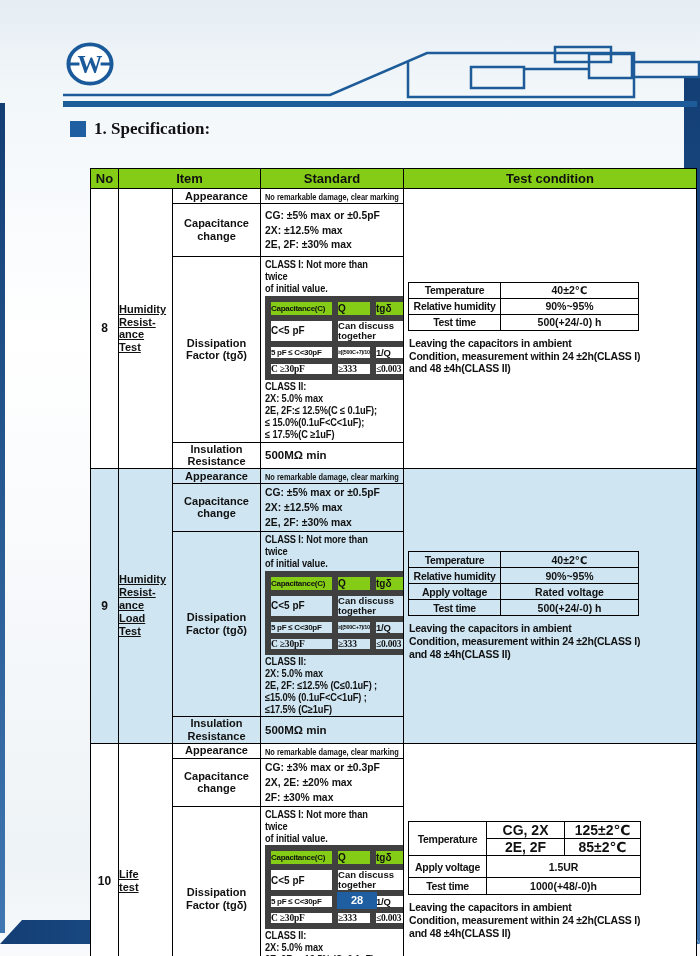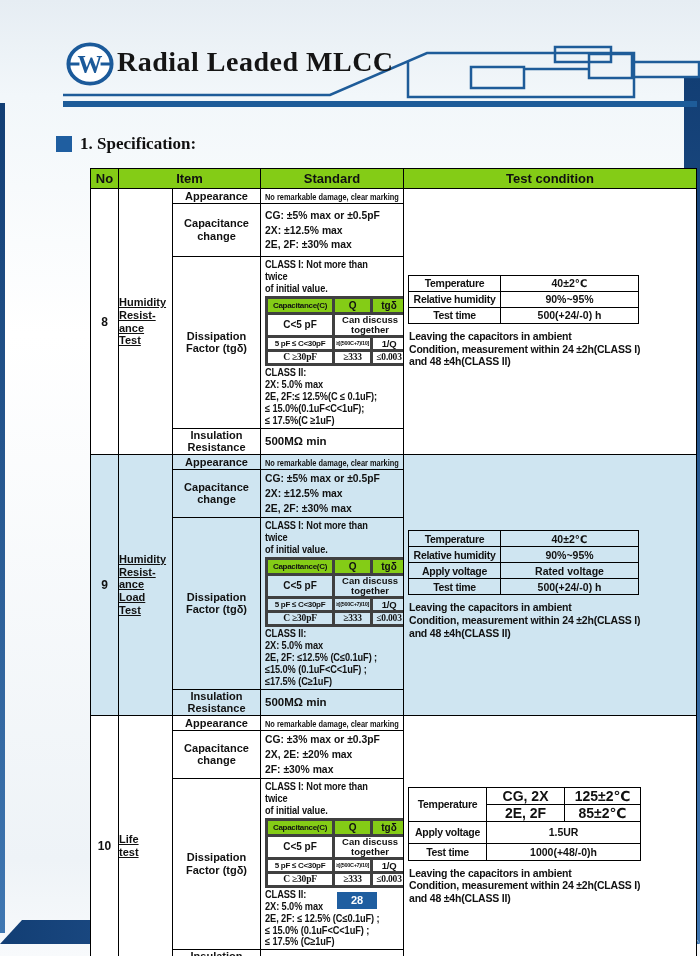--- a/index.html
+++ b/index.html
@@ -3,40 +3,40 @@
 <meta charset="utf-8">
 <style>
   html,body { margin:0; padding:0; background:#fff; }
   .page { position:relative; width:700px; height:956px; overflow:hidden;
           background:linear-gradient(180deg,#e6edf3 0%,#f2f7fa 10%,#ffffff 35%,#eef3f7 90%,#f8fafc 100%);
           font-family:"Liberation Sans","DejaVu Sans",sans-serif; color:#111; }
   svg.frame, svg.deco { position:absolute; left:0; top:0; }
   .logo { position:absolute; left:66px; top:41px; }
   .title { position:absolute; left:117px; top:46px; font-family:"Liberation Serif","DejaVu Serif",serif;
            font-weight:bold; font-size:28px; letter-spacing:0.5px; color:#151515; }
-  .section { position:absolute; left:56px; top:119px; display:flex; align-items:center; gap:8px;margin-top:15px; }
+  .section { position:absolute; left:70px; top:119px; display:flex; align-items:center; gap:8px; }
   .sq { width:16px; height:16px; background:#1f5ea0; }
   .section .txt { font-family:"Liberation Serif","DejaVu Serif",serif; font-weight:bold; font-size:17px; }
 
   table.spec { position:absolute; left:90px; top:168px; width:606px; border-collapse:collapse;
                table-layout:fixed; background:#fff; }
   .spec th, .spec td { border:1px solid #000; padding:0; vertical-align:middle; overflow:hidden; }
   .spec th { font-size:13px; font-weight:bold; height:19px; background:#84cc16; }
   td.no   { text-align:center; font-size:12px; font-weight:bold; }
   td.item { text-align:left; font-size:11px; font-weight:bold; line-height:1.18; white-space:pre-line;text-decoration:underline; }
   td.sub  { text-align:center; font-size:11px; font-weight:bold; line-height:1.15; padding:0 5px; }
   td.std  { text-align:left; font-size:11.5px; font-weight:bold; padding:1px 2px 1px 4px; }
   .appv { display:inline-block; transform:scaleX(0.78); transform-origin:0 50%; white-space:nowrap; font-size:9.5px; }
   .cond { display:inline-block; transform:scaleX(0.9); transform-origin:0 50%; white-space:pre-line; line-height:1.3; }
   td.diss { vertical-align:top; padding-top:2px; }
   .cls { display:inline-block; transform:scaleX(0.88); transform-origin:0 0; white-space:pre-line;
          font-size:10.5px; line-height:1.14; letter-spacing:-0.1px; }
 
   table.inner { border-collapse:collapse; table-layout:fixed; width:140px; margin:1px 0; }
-  .inner th, .inner td { border:3px solid #404040; text-align:center; font-weight:bold; padding:0; overflow:hidden; }
+  .inner th, .inner td { border:6px solid #404040; font-weight:bold; padding:0; overflow:hidden; }
   .inner th { font-size:10px; height:13px; }
   .inner th.capc { font-size:8px; letter-spacing:-0.3px; }
   .inner td { font-size:10px; }
   .inner tr.r1 { height:23px; }
   .inner td.together { font-size:9.5px; line-height:1.05; }
   .inner tr.r2 { height:13px; }
   .inner td.range { font-size:8px; white-space:nowrap; letter-spacing:-0.3px; }
   .inner td.formula { font-size:5.5px; white-space:nowrap; letter-spacing:-0.3px; }
   .inner tr.r3 { height:14px;font-family:Liberation Serif, serif; }
   .inner td.v { font-size:9.5px; letter-spacing:-0.2px; }
@@ -91,21 +91,20 @@
   </svg>
 
   <div class="logo">
     <svg width="48" height="46" viewBox="0 0 50 46">
       <ellipse cx="25" cy="23" rx="22.5" ry="20.5" fill="#fff" stroke="#1b5a9a" stroke-width="4"></ellipse>
       <path d="M3 23 H14 M36 23 H47" stroke="#1b5a9a" stroke-width="3"></path>
       <text x="25" y="32" font-family="Liberation Serif, DejaVu Serif, serif" font-size="26" font-weight="bold" fill="#1b5a9a" text-anchor="middle">W</text>
     </svg>
   </div>
 
-  <div class="title">Radial Leaded MLCC</div>
 
   <div class="section">
     <span class="sq"></span>
     <span class="txt">1. Specification:</span>
   </div>
 
   <table class="spec">
     <colgroup>
       <col style="width:28px">
         <col style="width:54px">

